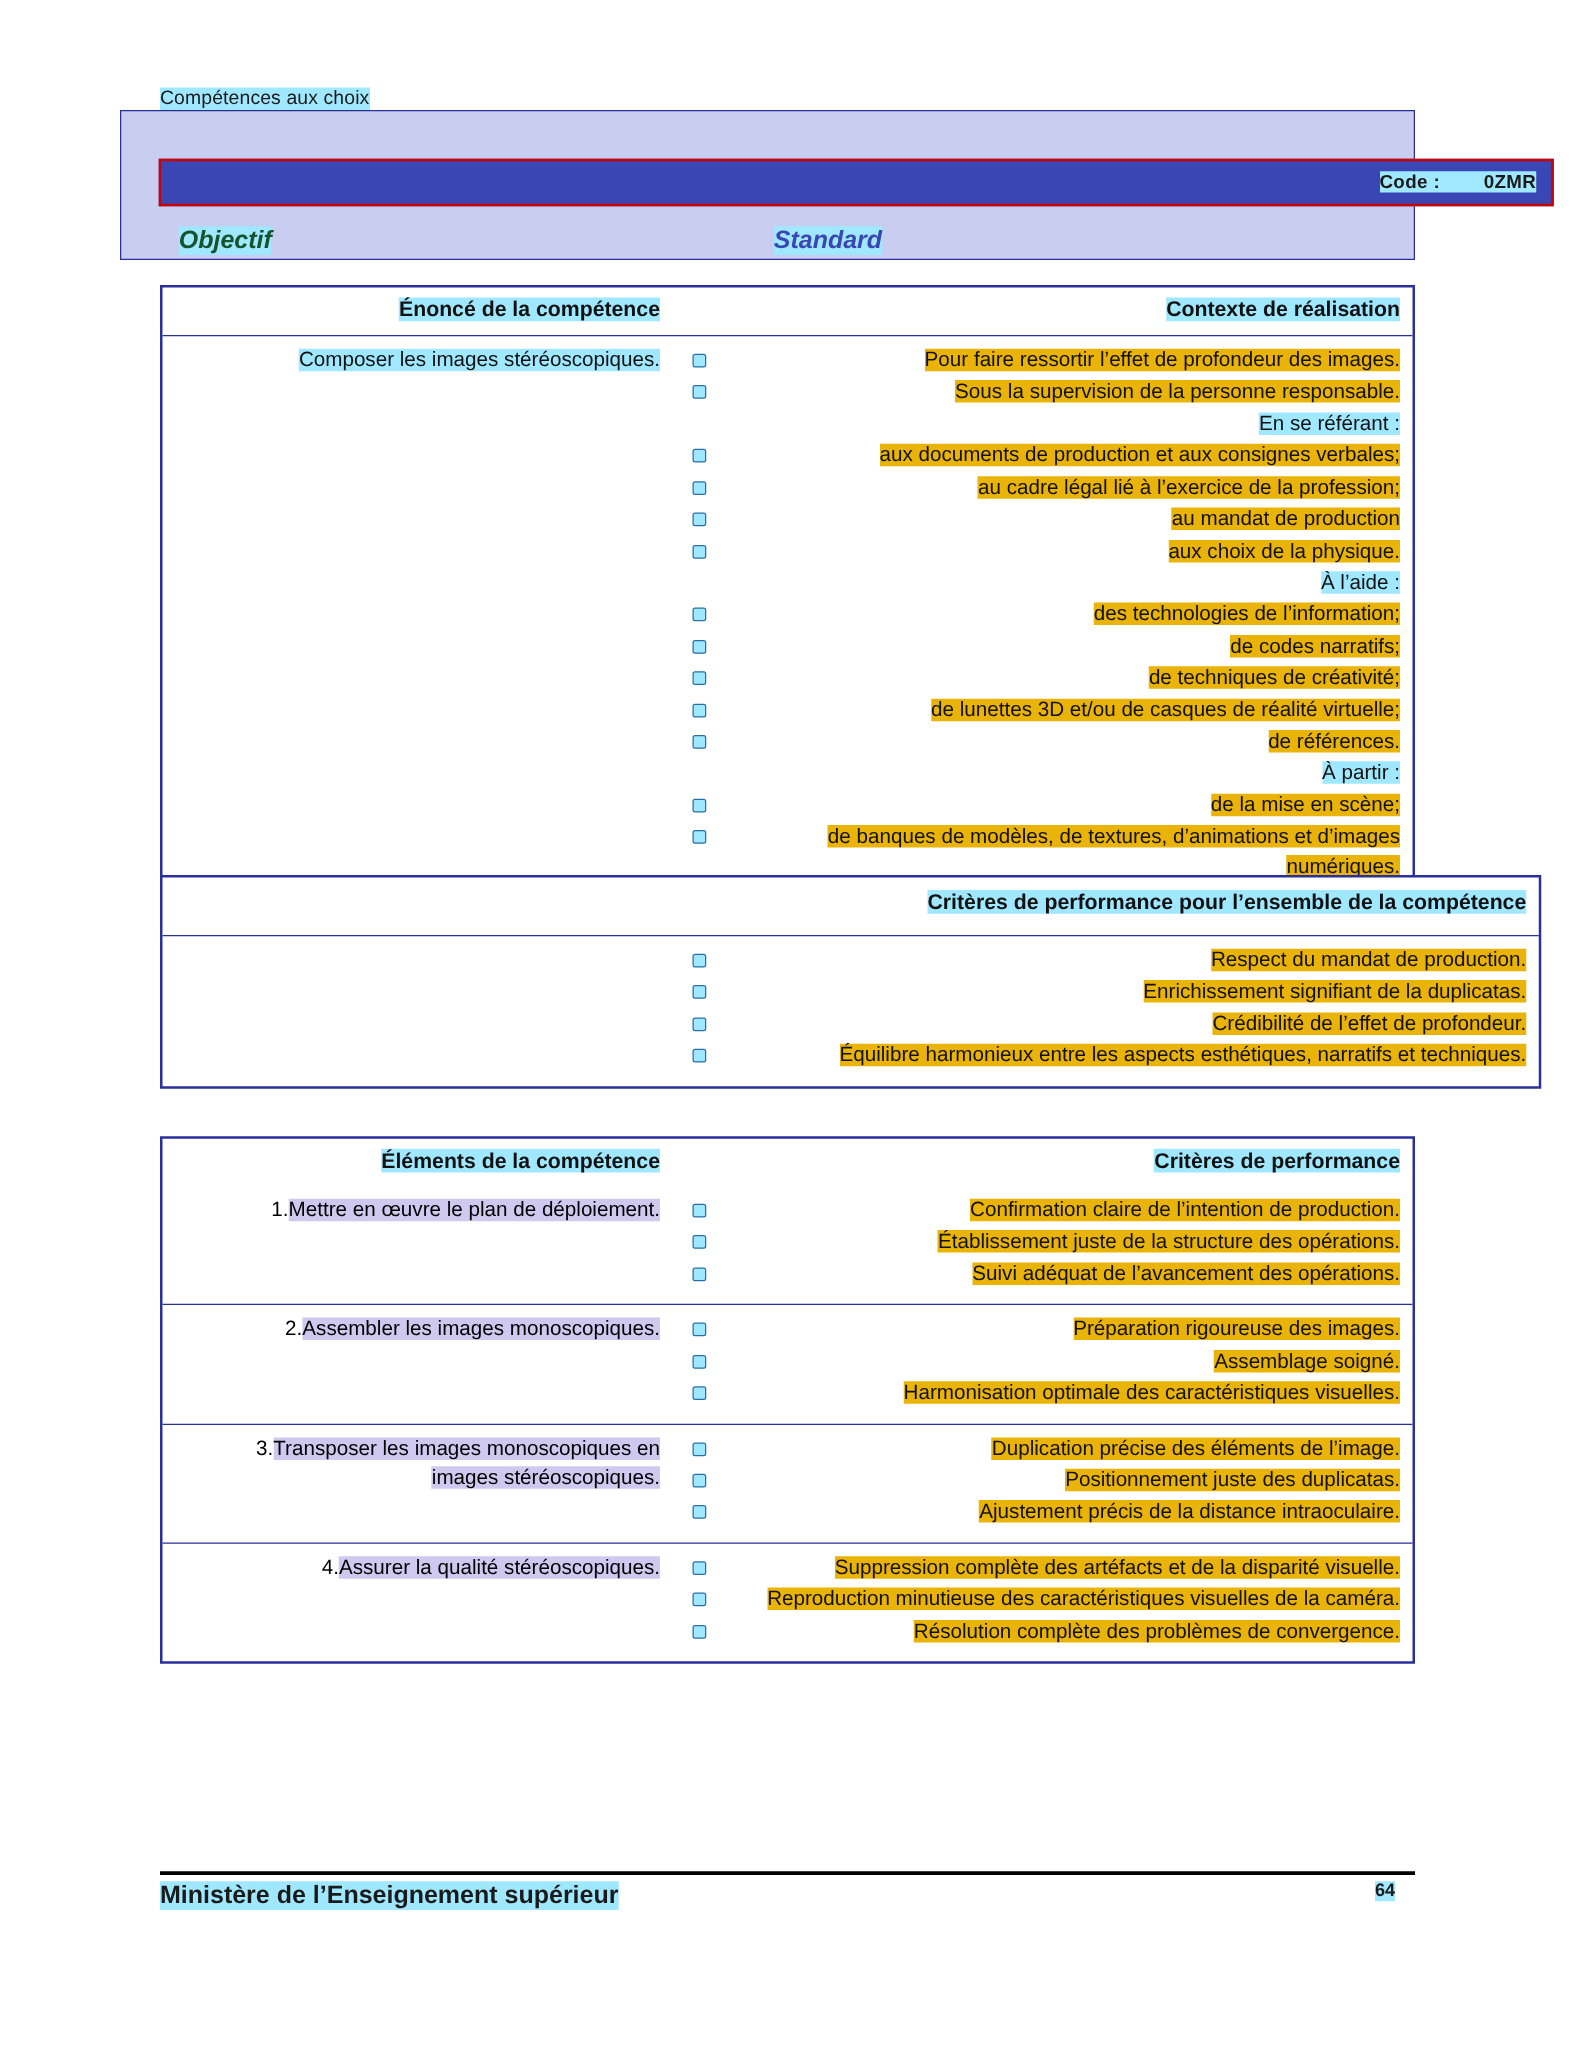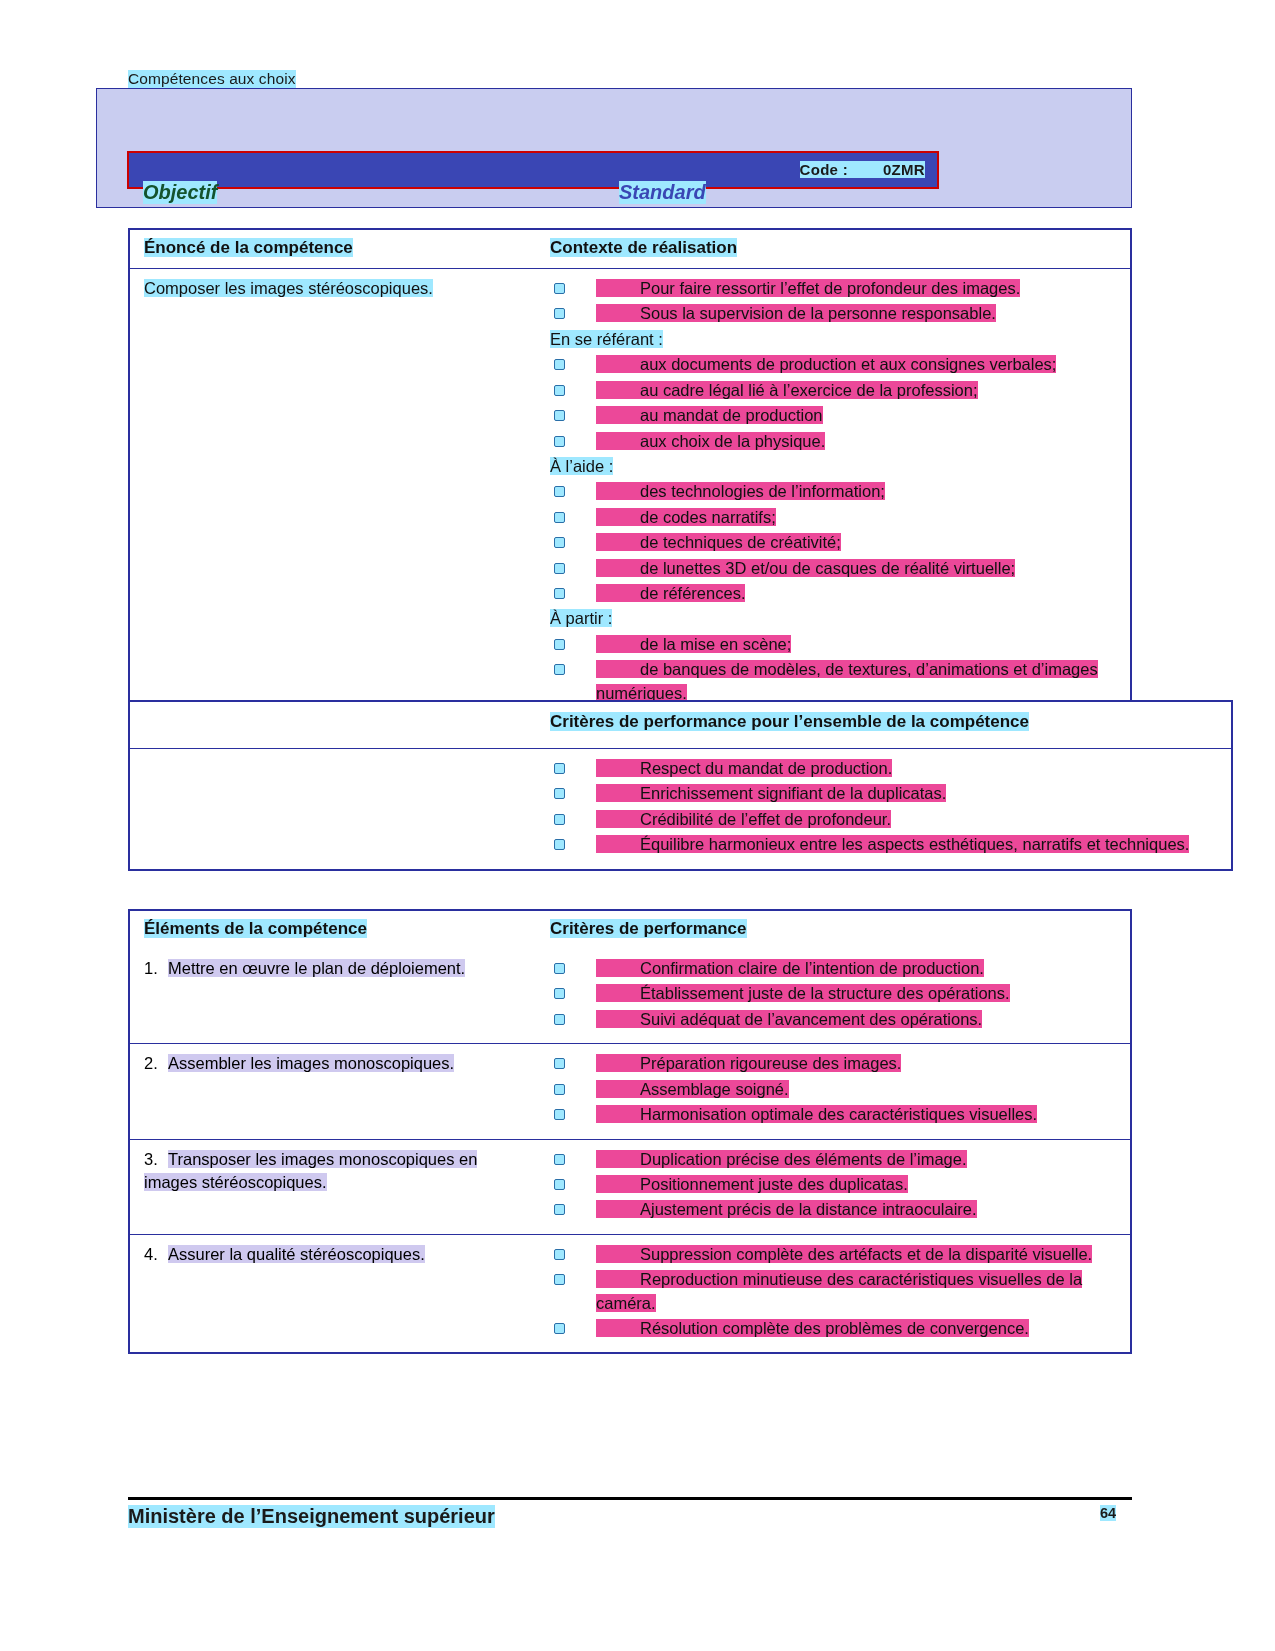--- a/index.html
+++ b/index.html
@@ -13,20 +13,21 @@
     font-family: "Liberation Sans", sans-serif;
     color: #000000;
     position: relative;
   }
   .page {
     position: relative;
     width: 1275px;
     height: 1651px;
     box-sizing: border-box;
     padding: 0;
+    text-align: right;
   }
   
   .header-label {
     position: absolute;
     left: 128px;
     top: 70px;
     font-size: 15.5px;
     color: #1a1a1a;
     background: #9fe8ff;
     letter-spacing: 0.1px;
@@ -38,26 +39,25 @@
     width: 1036px;
     height: 120px;
     background: #c9cdf0;
     border: 1px solid #2a2f9e;
     box-sizing: border-box;
   }
   .code-bar {
     position: absolute;
     left: 30px;
     top: 38px;
-    width: 812px;
+    width: 1116px;
     height: 38px;
     background: #3a46b4;
     border: 2px solid #cc0000;
     box-sizing: border-box;
-    margin-top: 24px;
   }
   .code-text {
     position: absolute;
     right: 12px;
     top: 8px;
     font-size: 15px;
     font-weight: bold;
     color: #1a1a1a;
     background: #9fe8ff;
     letter-spacing: 0.3px;
@@ -144,22 +144,21 @@
     position: absolute;
     left: 4px;
     top: 6px;
     width: 9px;
     height: 9px;
     background: #9fe8ff;
     border: 1px solid #2a6fa8;
     border-radius: 2px;
   }
   ul.bul > li .btxt {
-    background: #ec4899;
-    padding-left: 44px;
+    background: #eab308;
   }
   .plain-line {
     font-size: 16.5px;
     line-height: 1.42;
     margin: 0 0 2px 0;
   }
   .plain-line span {
     background: #9fe8ff;
   }
   .numitem {

